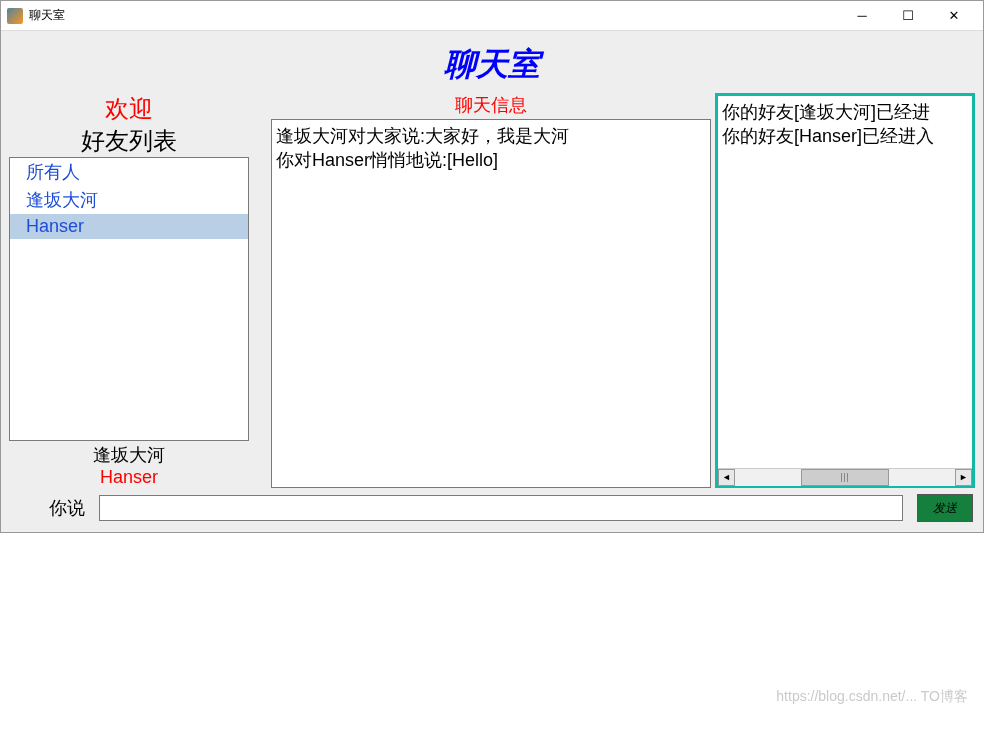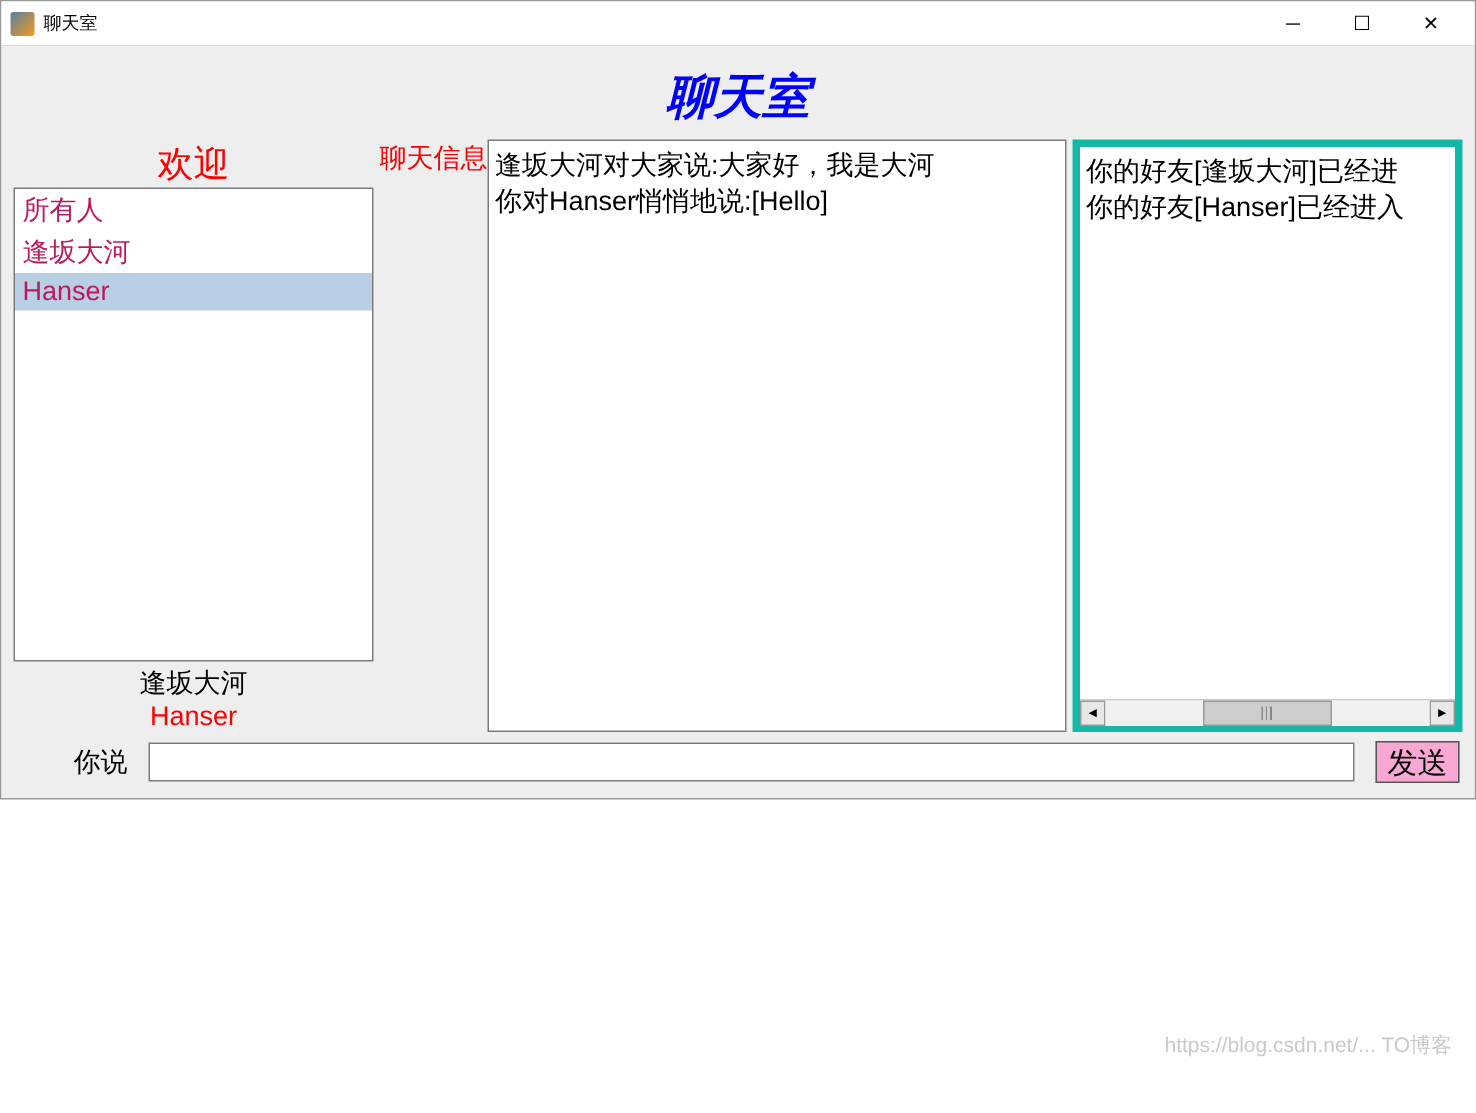--- a/index.html
+++ b/index.html
@@ -79,21 +79,22 @@
       gap: 4px;
     }
     .left-col {
       width: 240px;
       display: flex;
       flex-direction: column;
     }
     .mid-col {
       flex: 1;
       display: flex;
-      flex-direction: row;
+      flex-direction: column;
+      margin-left: 18px;
     }
     .right-col {
       width: 260px;
       display: flex;
       flex-direction: column;
     }
     .col-header {
       text-align: center;
       font-size: 18px;
       margin-bottom: 2px;
@@ -105,23 +106,23 @@
       text-align: center;
       font-size: 24px;
     }
     .friend-list {
       flex: 1;
       background: #fff;
       border: 1px solid #7a7a7a;
       overflow: auto;
     }
     .friend-item {
-      padding: 2px 5px;
-      font-size: 18px;
-      color: #be185d;
+      padding: 2px 16px;
+      font-size: 18px;
+      color: #1d4ed8;
       cursor: default;
     }
     .friend-item.selected {
       background: #b8cfe5;
     }
     .current-friend-block {
       text-align: center;
       font-size: 18px;
       margin-top: 2px;
     }
@@ -134,21 +135,21 @@
       color: #000;
       resize: none;
       font-family: inherit;
       overflow: auto;
     }
     .sys-box {
       flex: 1;
       display: flex;
       flex-direction: column;
       background: #fff;
-      border: 5px solid #14b8a6;
+      border: 3px solid #14b8a6;
     }
     .sys-textarea {
       flex: 1;
       padding: 4px;
       font-size: 18px;
       color: #000;
       overflow: hidden;
       white-space: nowrap;
     }
     .h-scrollbar {
@@ -206,24 +207,25 @@
       height: 26px;
       border: 1px solid #7a7a7a;
       background: #fff;
       padding: 2px 4px;
       font-size: 16px;
       font-family: inherit;
     }
     .send-btn {
       width: 56px;
       height: 28px;
-      background: #f9a8d4;
+      background: #15803d;
       border: 1px solid #555;
-      font-size: 20px;
+      font-size: 12px;
       cursor: default;
+      font-style: italic;
     }
     .watermark {
       position: absolute;
       right: 16px;
       bottom: 36px;
       font-size: 14px;
       color: rgba(120,120,120,0.4);
       pointer-events: none;
     }
   </style>
@@ -242,20 +244,21 @@
   </div>
 
   <div class="content-area">
     <div class="main-title">聊天室</div>
 
     <div class="three-col">
 
       <div class="left-col">
         <div class="welcome-block">
           <div class="red-text">欢迎</div>
+          <div class="black-text">好友列表</div>
         </div>
         <div class="friend-list" id="friend-list">
             <div class="friend-item">所有人</div>
             <div class="friend-item">逢坂大河</div>
             <div class="friend-item selected">Hanser</div>
           </div>
         <div class="current-friend-block">
           <div class="black-text">逢坂大河</div>
           <div class="red-text">Hanser</div>
         </div>

